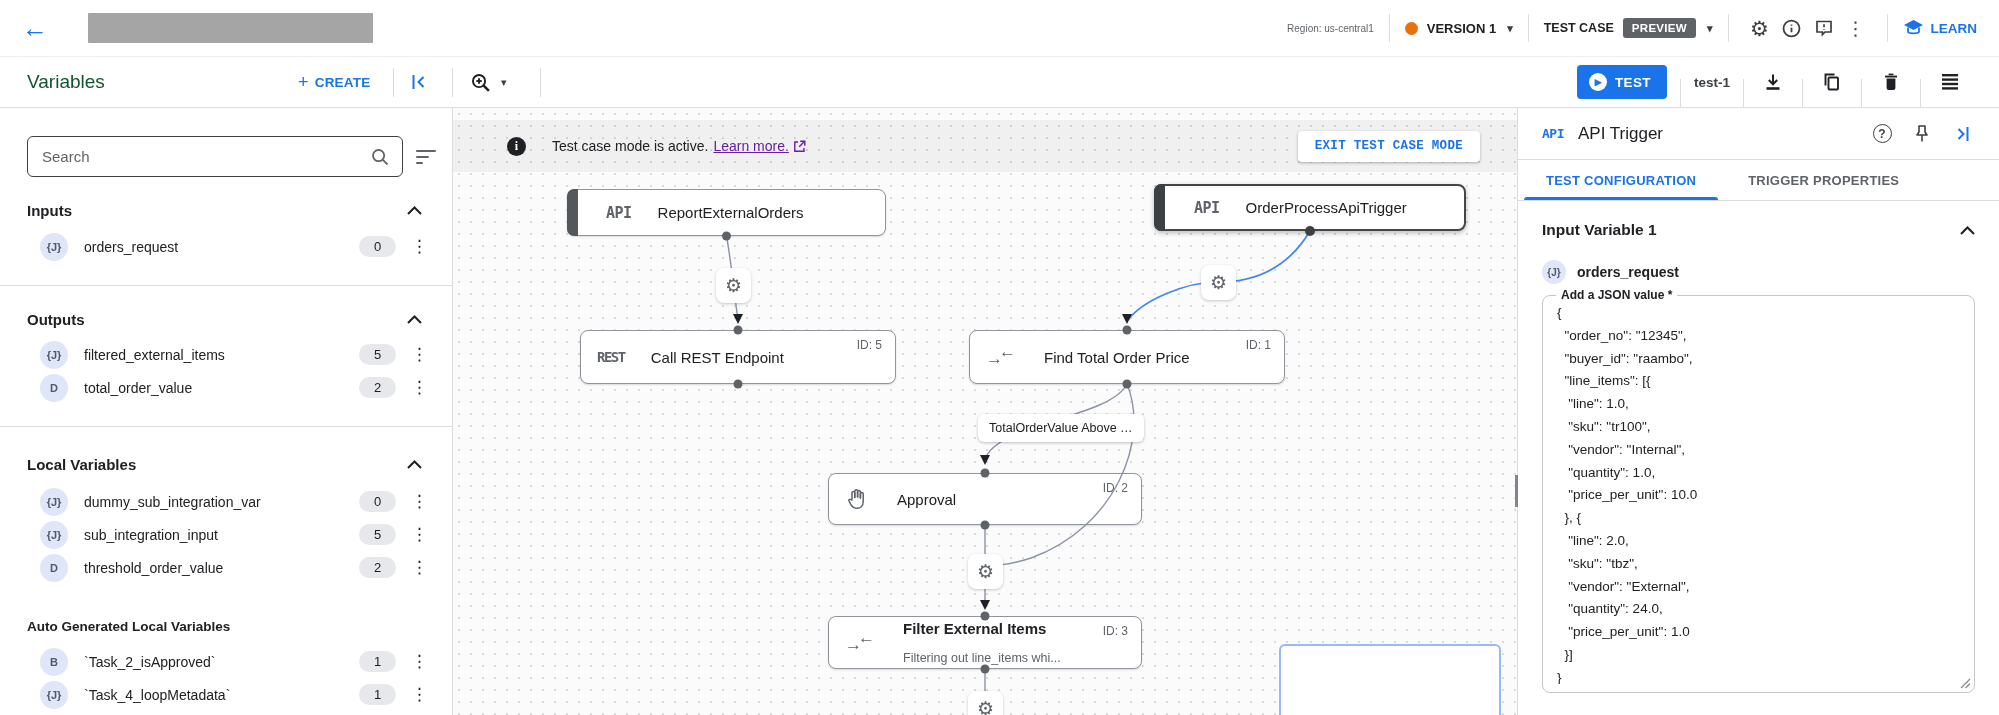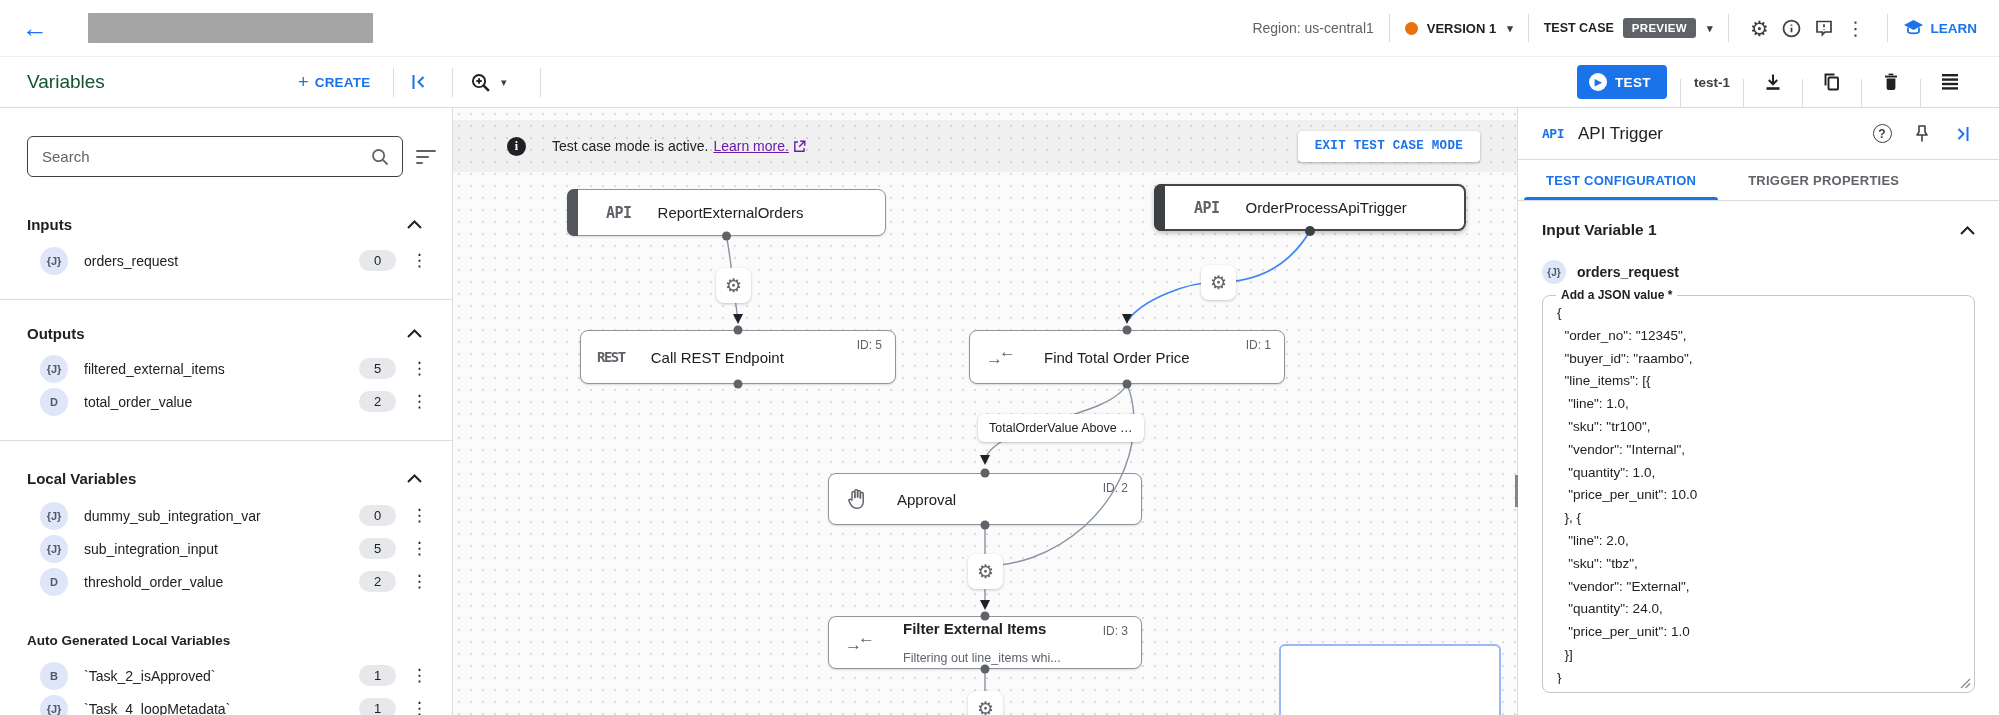--- a/index.html
+++ b/index.html
@@ -10,21 +10,21 @@
     font-family: "Liberation Sans", sans-serif;
   }
   
   .topbar { position:absolute; top:0; left:0; right:0; height:57px;
     display:flex; align-items:center; padding:0 22px; background:#fff;
     border-bottom:1px solid #eceef0; z-index:30; }
   .back-arrow { color:#1a73e8; font-size:26px; line-height:1; cursor:pointer; }
   .redacted { width:285px; height:30px; background:#a5a5a5; margin-left:40px; border-radius:1px; }
   .tb-spacer { flex:1; }
   .tdiv { width:1px; height:28px; background:#dadce0; margin:0 15px; }
-  .region { font-size:14px; color:#5f6368; }
+  .region { font-size:10px; color:#5f6368; }
   .version { display:flex; align-items:center; gap:9px; font-size:13px; font-weight:bold; color:#202124; cursor:pointer; }
   .vdot { width:13px; height:13px; border-radius:50%; background:#e8710a; }
   .caret { font-size:11px; color:#3c4043; margin-left:2px; }
   .testcase { display:flex; align-items:center; gap:9px; font-size:12.5px; font-weight:bold; }
   .pill-preview { background:#5f6368; color:#fff; font-size:11.5px; font-weight:bold;
     padding:4px 9px; border-radius:3px; letter-spacing:.3px; }
   .icon-btn { display:flex; align-items:center; justify-content:center; width:32px; height:32px;
     color:#3c4043; cursor:pointer; }
   .gear-glyph { font-size:21px; line-height:1; }
   .kebab { font-size:19px; color:#3c4043; }
@@ -271,21 +271,21 @@
             <line x1="12.9" y1="12.9" x2="17.5" y2="17.5"></line>
         </svg>
       </div>
       <span class="sort-icon">
         <i style="width:20px"></i>
           <i style="width:13px"></i>
           <i style="width:7px"></i>
       </span>
     </div>
 
-    <div class="sec-head" style="margin-top:39px">
+    <div class="sec-head" style="margin-top:25px">
       <span>Inputs</span>
       <svg class="chev" width="15" height="9" viewBox="0 0 15 9" fill="none" stroke="#202124" stroke-width="2">
           <polyline points="1,8 7.5,1.5 14,8"></polyline>
         </svg>
     </div>
     <div class="var-row" style="margin-top:11px">
       <span class="var-ico">{J}</span>
       <span class="var-name">orders_request</span>
       <span class="var-count">0</span>
       <span class="var-kebab">⋮</span>

